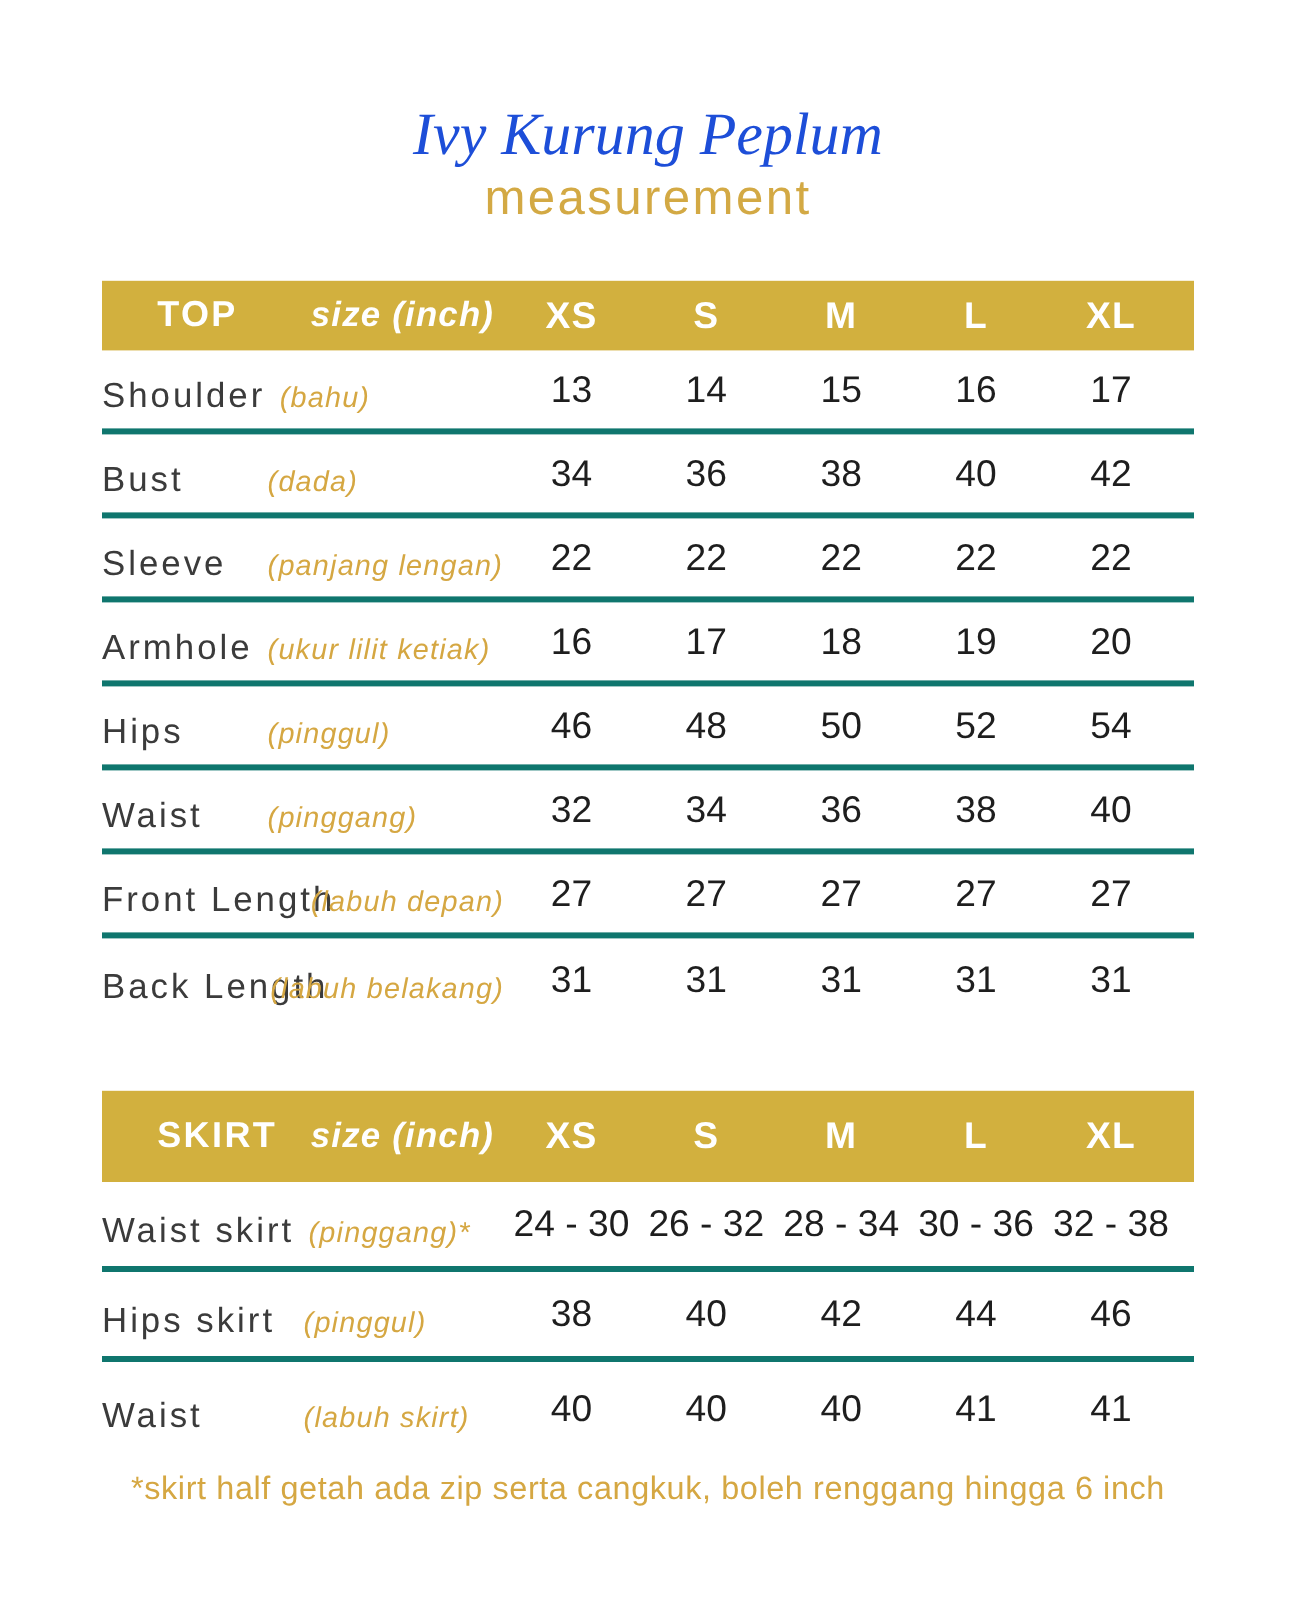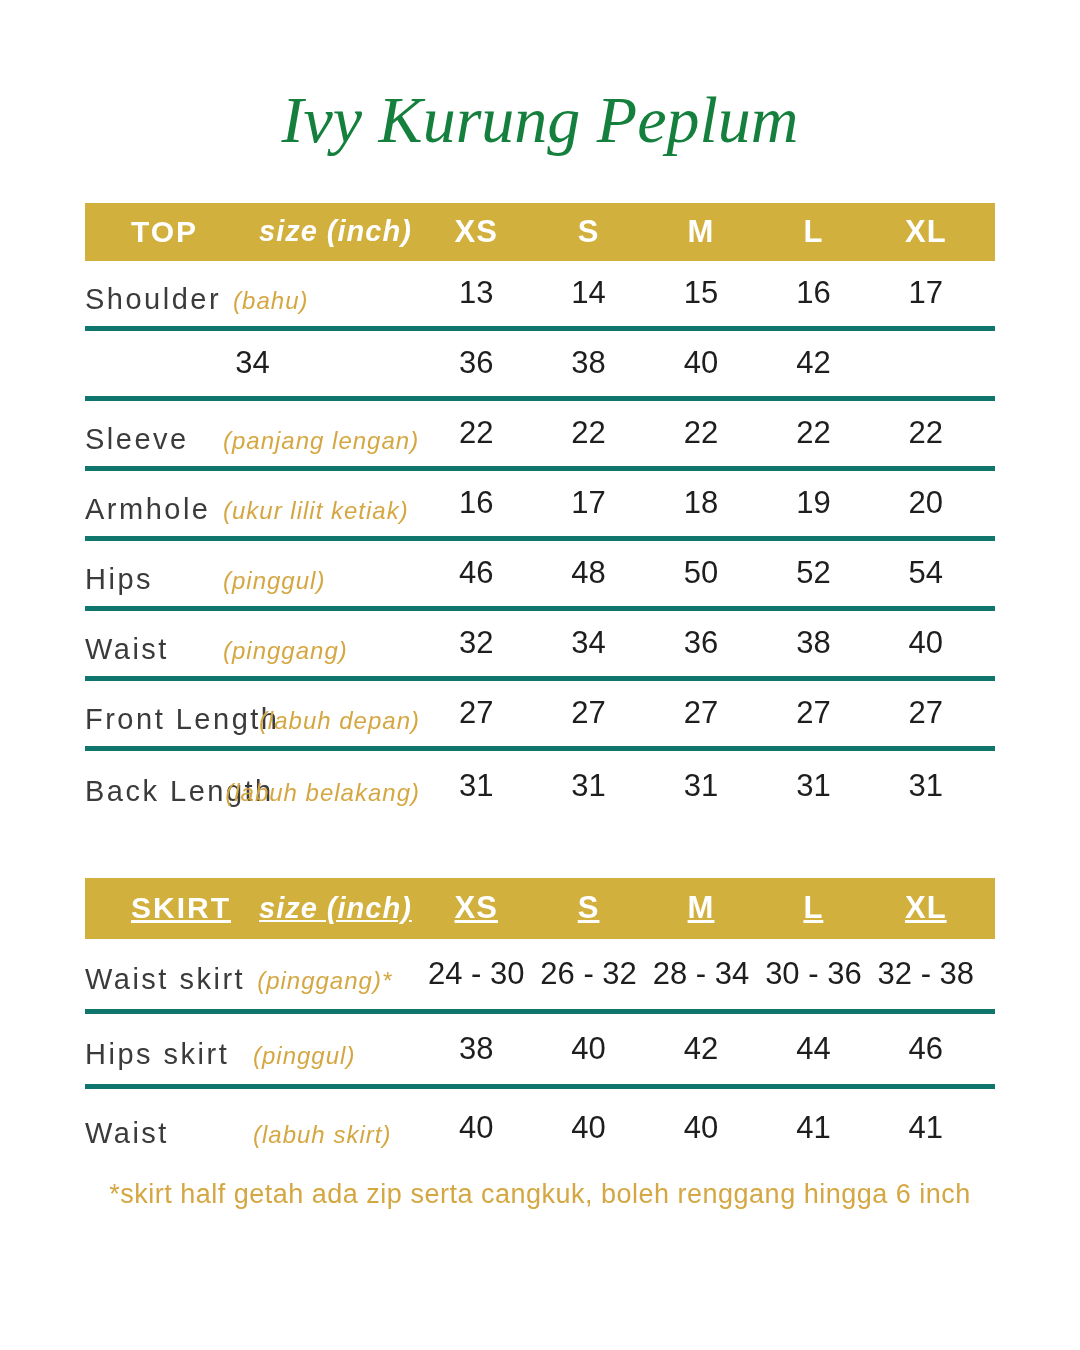--- a/index.html
+++ b/index.html
@@ -10,23 +10,23 @@
     background:#ffffff;
     font-family:"Liberation Sans", sans-serif;
     overflow:hidden;
   }
   
   .header { padding-top:84px; text-align:center; }
   .title {
     font-family:"Liberation Serif", serif;
     font-style:italic;
     font-weight:400;
-    font-size:66px;
+    font-size:50px;
     line-height:1.1;
-    color:#15803d;
+    color:#1d4ed8;
   }
   .subtitle {
     font-size:41px;
     letter-spacing:2px;
     color:#d3a944;
     margin-top:2px;
   }
   
   .size-table { width:910px; margin:0 auto; }
   .table-top { margin-top:46px; }
@@ -34,21 +34,21 @@
 
   .band {
     display:grid;
     grid-template-columns:335px repeat(5,1fr);
     align-items:center;
     background:#d2b03e;
     color:#ffffff;
     padding-right:13px;
     height:58px;
   }
-  .table-skirt .band { height:61px;text-decoration:underline; }
+  .table-skirt .band { height:76px; }
   .band-label-cell { display:flex; align-items:center; padding-left:30px; white-space:nowrap; }
   .band-name {
     font-weight:bold; font-size:30px; letter-spacing:2px; min-width:128px;margin-left:16px;
   }
   .band-size { font-weight:bold; font-style:italic; font-size:29px; letter-spacing:1px; }
   .band-col { text-align:center; font-weight:bold; font-size:31px; letter-spacing:1px; }
 
   .row {
     display:grid;
     grid-template-columns:335px repeat(5,1fr);
@@ -97,20 +97,21 @@
     color:#d5a742;
   }
 </style>
 </head>
 <body>
 
 <div class="page">
 
   <div class="header">
     <div class="title">Ivy Kurung Peplum</div>
+    <div class="subtitle">measurement</div>
   </div>
 
   <div class="size-table table-top">
     <div class="band">
       <div class="band-label-cell">
         <span class="band-name">TOP</span>
         <span class="band-size">size (inch)</span>
       </div>
       <div class="band-col">XS</div>
       <div class="band-col">S</div>
@@ -125,20 +126,24 @@
         <span class="label-my">(bahu)</span>
       </div>
       <div class="val">13</div>
       <div class="val">14</div>
       <div class="val">15</div>
       <div class="val">16</div>
       <div class="val">17</div>
     </div>
 
     <div class="row">
+      <div class="label-cell">
+        <span class="label-en">Bust</span>
+        <span class="label-my">(dada)</span>
+      </div>
       <div class="val">34</div>
       <div class="val">36</div>
       <div class="val">38</div>
       <div class="val">40</div>
       <div class="val">42</div>
     </div>
 
     <div class="row">
       <div class="label-cell">
         <span class="label-en">Sleeve</span>

